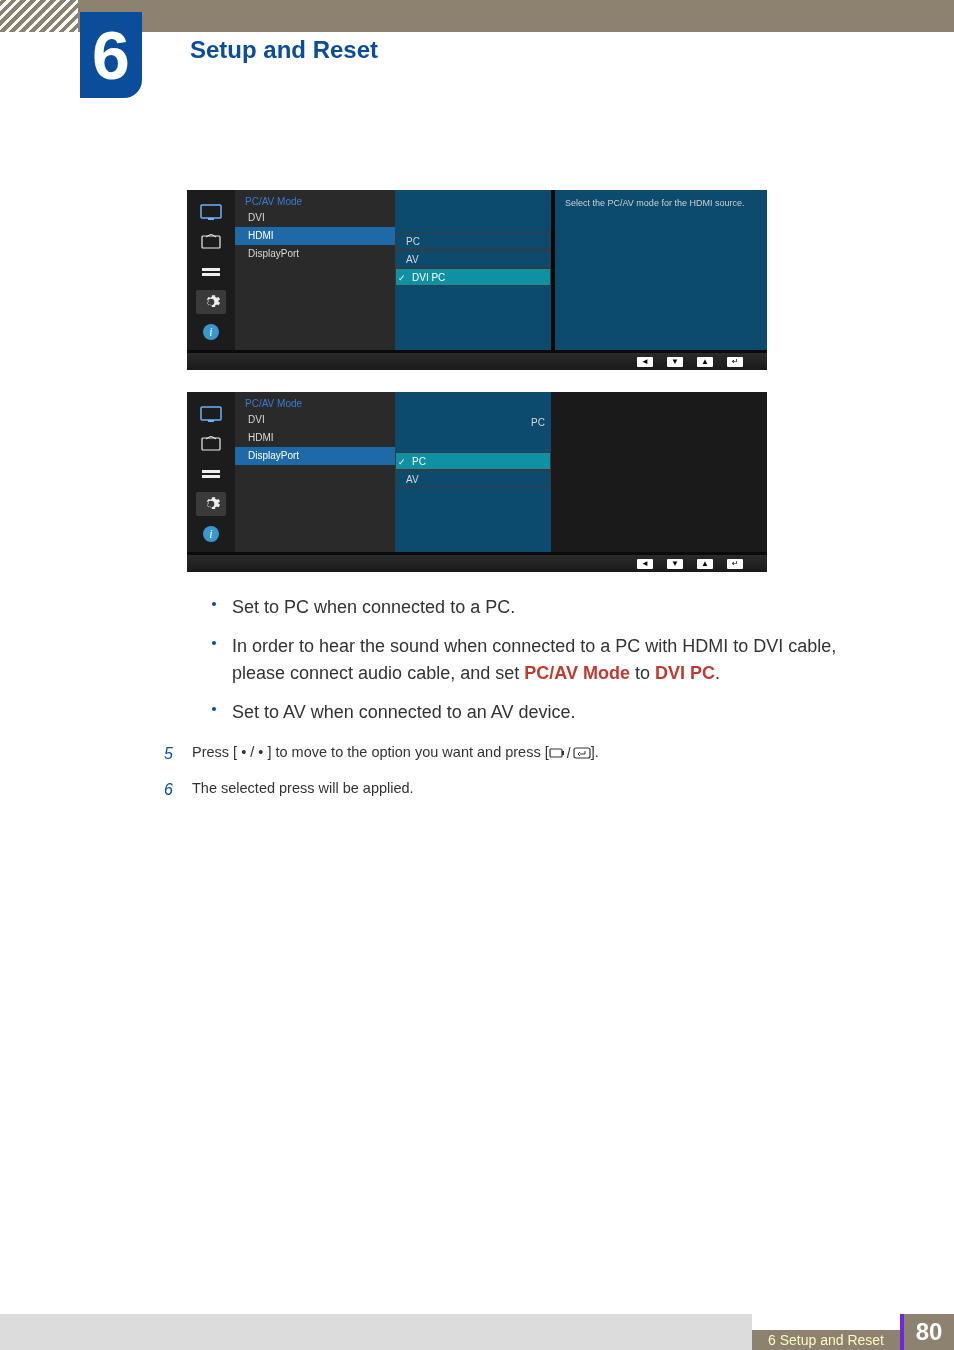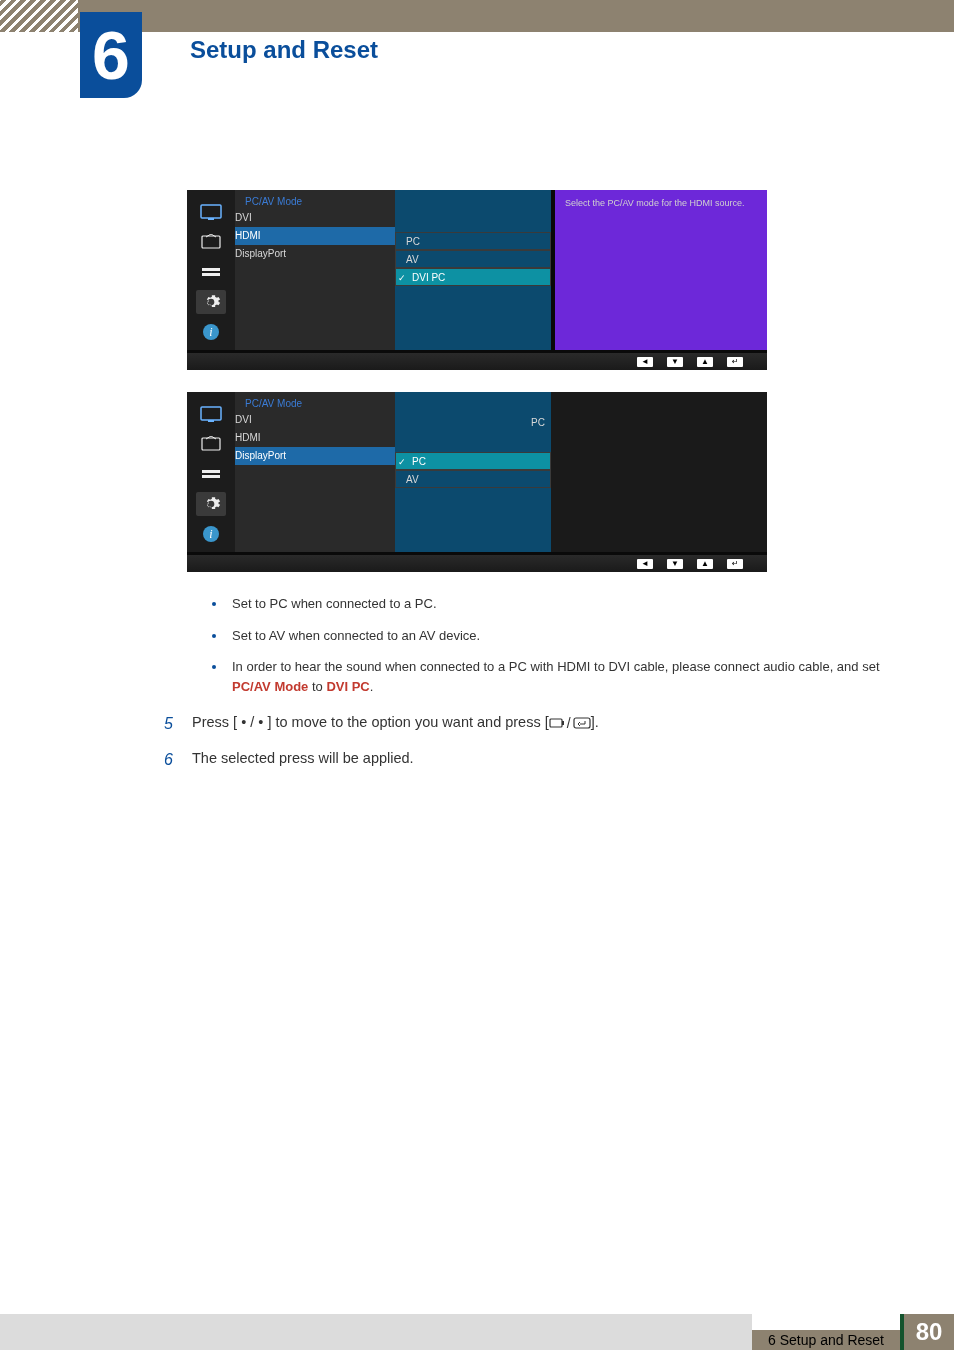--- a/index.html
+++ b/index.html
@@ -86,21 +86,21 @@
     background: #2a2a2a;
     font-size: 10px;
     color: #d8d8d8;
   }
   .osd-menu-title {
     color: #3a7bd5;
     padding: 6px 10px 2px 10px;
     font-size: 10px;
   }
   .osd-item {
-    padding: 4px 0;
+    padding: 4px 13px;
     height: 18px;
     line-height: 10px;
   }
   .osd-item.sel {
     background: #1e6aa8;
     color: #fff;
   }
   .osd-sub {
     width: 156px;
     background: #0c4a6e;
@@ -129,21 +129,21 @@
     font-size: 9px;
   }
   .osd-current {
     position: absolute;
     right: 6px;
     font-size: 10px;
     color: #d8d8d8;
   }
   .osd-help {
     flex: 1;
-    background: #6d28d9;
+    background: #0c4a6e;
     border-left: 4px solid #080808;
     font-size: 9px;
     color: #d0d0d0;
     padding: 8px 10px;
     line-height: 1.3;
   }
   .osd-nav {
     height: 20px;
     background: linear-gradient(#2a2a2a, #1a1a1a);
     border-top: 3px solid #0a0a0a;
@@ -167,21 +167,21 @@
     margin-right: 60px;
     display: flex;
     flex-direction: column;
     gap: 12px;
     margin-bottom: 16px;
   }
   .bullets li {
     list-style: none;
     position: relative;
     padding-left: 24px;
-    font-size: 13px;
+    font-size: 18px;
     line-height: 1.5;
     color: #333;
   }
   .bullets li::before {
     content: "";
     position: absolute;
     left: 4px;
     top: 8px;
     width: 4px; height: 4px;
     background: #0a4e9b;
@@ -221,37 +221,37 @@
     height: 36px;
     display: flex;
     align-items: stretch;
   }
   .footer-grey {
     flex: 1;
     background: #dcdcdc;
   }
   .footer-label {
     background: #8d8270;
-    color: #000000;
+    color: #fef9c3;
     display: flex;
     align-items: center;
     padding: 0 16px;
     font-size: 14px;
     margin-top: 16px;
   }
   .footer-page {
     background: #8d8270;
     color: #fff;
     width: 54px;
     display: flex;
     align-items: center;
     justify-content: center;
     font-size: 24px;
     font-weight: bold;
-    border-left: 4px solid #14532d;
+    border-left: 4px solid #6d28d9;
   }
 </style>
 </head>
 <body>
 
 <div class="top-bar">
   <div class="hatch"></div>
 </div>
 
 <div class="chapter-box">
@@ -369,24 +369,24 @@
     <div class="osd-nav">
       <div class="osd-navbtn">◄</div>
       <div class="osd-navbtn">▼</div>
       <div class="osd-navbtn">▲</div>
       <div class="osd-navbtn">↵</div>
     </div>
   </div>
 
   <ul class="bullets">
     <li>Set to PC when connected to a PC.</li>
-    <li>Set to AV when connected to an AV device.</li>
     <li>
       <span>In order to hear the sound when connected to a PC with HDMI to DVI cable, please connect audio cable, and set </span><span class="red">PC/AV Mode</span><span> to </span><span class="red">DVI PC</span><span>.</span>
     </li>
+    <li>Set to AV when connected to an AV device.</li>
   </ul>
 
   <div class="step">
     <span class="step-num">5</span>
     <span>
       <span>Press [ </span><span>•</span><span> / </span><span>•</span><span> ] to move to the option you want and press [</span><span class="step-icons">
           <svg width="16" height="12">
             <rect x="1" y="2" width="12" height="8" rx="1" fill="none" stroke="#333" stroke-width="1.2"></rect>
             <rect x="13" y="4" width="2" height="4" fill="#333"></rect>
           </svg>

